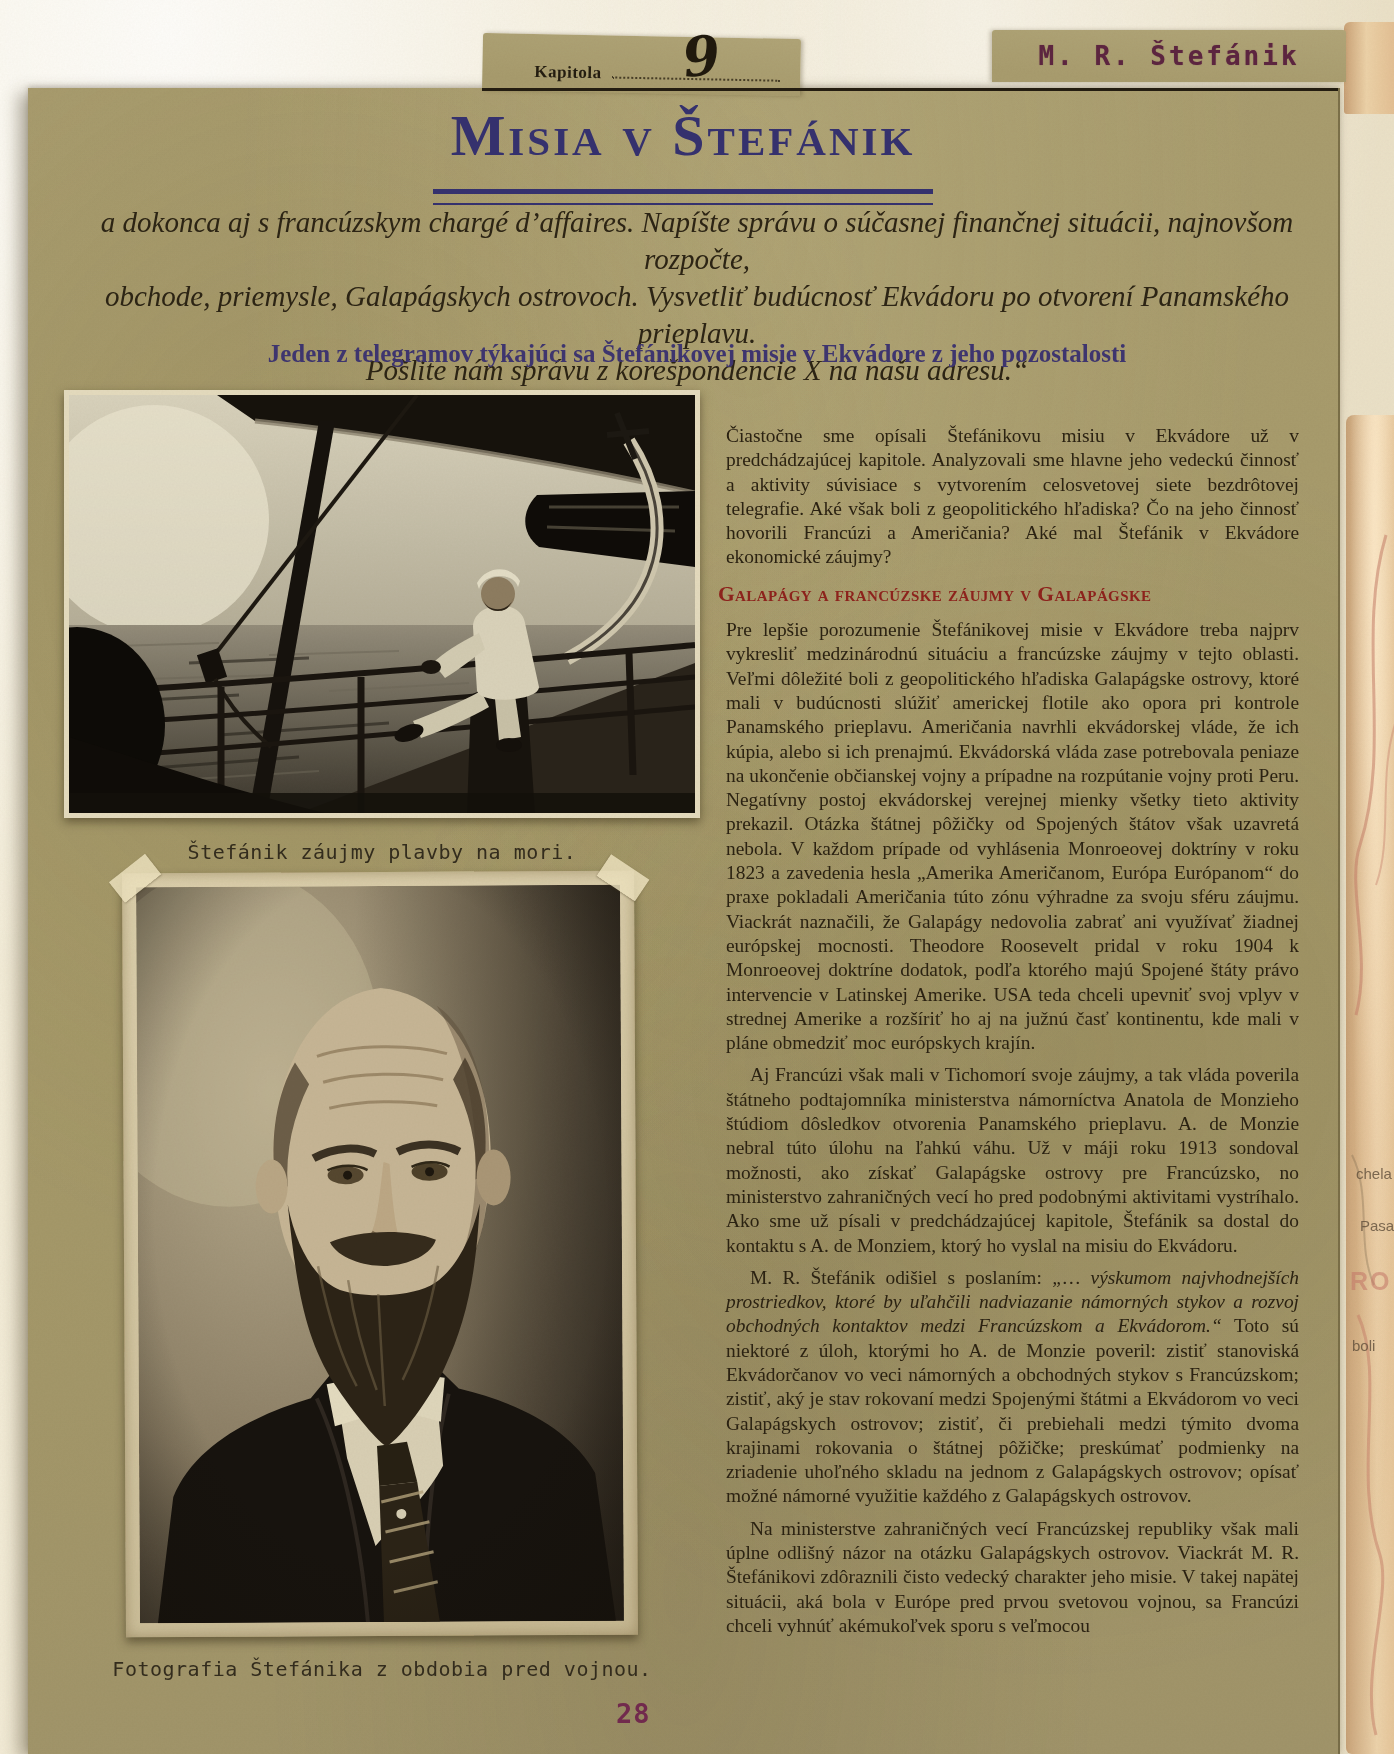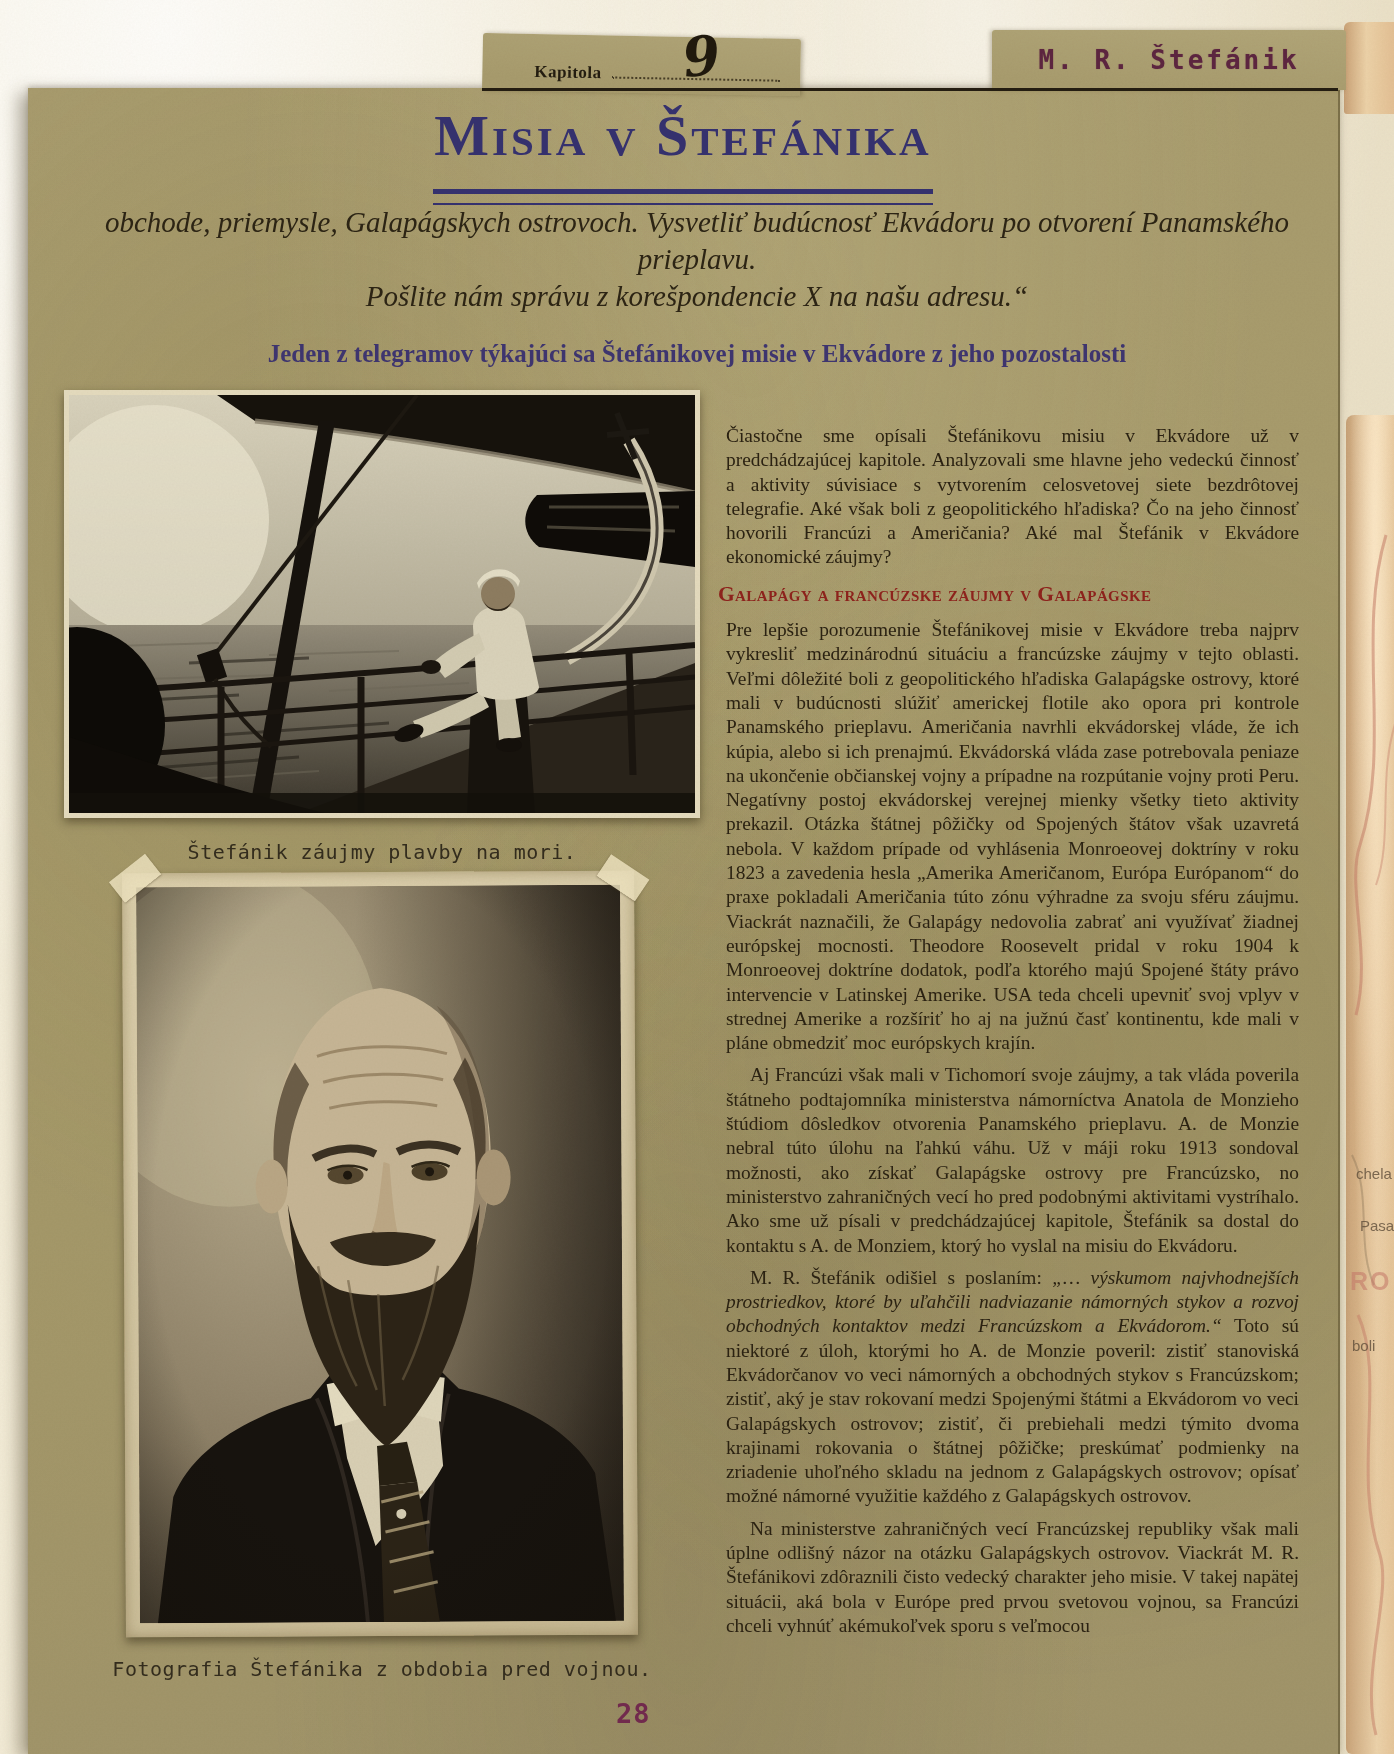--- a/index.html
+++ b/index.html
@@ -46,21 +46,21 @@
     border-radius:3px 3px 0 0;transform:rotate(1.1deg);transform-origin:bottom left;
     box-shadow:2px 0 4px rgba(80,68,38,.35);z-index:5;}
   .tab-kapitola .kap{position:absolute;left:52px;bottom:9px;
     font-family:"Liberation Serif",serif;font-weight:bold;font-size:17px;
     color:#241d10;letter-spacing:.5px;}
   .tab-kapitola .dots{position:absolute;left:130px;bottom:14px;width:168px;
     border-bottom:2px dotted #473d26;}
   .tab-kapitola .nine{position:absolute;left:200px;top:-8px;
     font-family:"DejaVu Serif",serif;font-style:italic;font-weight:bold;
     font-size:54px;color:#20190d;transform:rotate(-8deg);line-height:1;}
-  .tab-name{position:absolute;left:992px;top:30px;width:354px;height:60px;
+  .tab-name{position:absolute;left:992px;top:30px;width:354px;height:52px;
     background:linear-gradient(184deg,#b1a578 0%,#a89c6e 85%);
     border-radius:3px 3px 0 0;box-shadow:-2px 0 4px rgba(80,68,38,.3);z-index:5;
     display:flex;align-items:center;justify-content:center;}
   .tab-name .nm{font-family:"DejaVu Sans Mono","Liberation Mono",monospace;
     font-size:26px;letter-spacing:3px;color:#5d2540;font-weight:bold;
     text-shadow:0 0 1px rgba(93,37,64,.5);}
 
   
   .title{position:absolute;left:28px;top:102px;width:1310px;text-align:center;
     font-variant:small-caps;font-weight:700;font-size:58px;letter-spacing:3px;
@@ -136,24 +136,25 @@
   <div class="tab-kapitola">
     <span class="kap">Kapitola</span>
     <span class="dots"></span>
     <span class="nine">9</span>
   </div>
   <div class="tab-name">
     <span class="nm">M. R. Štefánik</span>
   </div>
   <div class="top-rule"></div>
 
-  <div class="title">Misia v Štefánika</div>
+  <div class="title">Misia v Štefánik</div>
   <div class="title-rule"></div>
 
   <div class="quote">
+    <div>a dokonca aj s francúzskym chargé d’affaires. Napíšte správu o súčasnej finančnej situácii, najnovšom rozpočte,</div>
     <div>obchode, priemysle, Galapágskych ostrovoch. Vysvetliť budúcnosť Ekvádoru po otvorení Panamského prieplavu.</div>
     <div>Pošlite nám správu z korešpondencie X na našu adresu.“</div>
   </div>
   <div class="quote-caption">Jeden z telegramov týkajúci sa Štefánikovej misie v Ekvádore z jeho pozostalosti</div>
 
   <div class="photo1">
     <svg width="626" height="418" viewBox="0 0 626 418">
       <defs>
         <linearGradient id="sky" x1="0" y1="0" x2="0" y2="1">
           <stop offset="0" stop-color="#d8d2bc"></stop>

